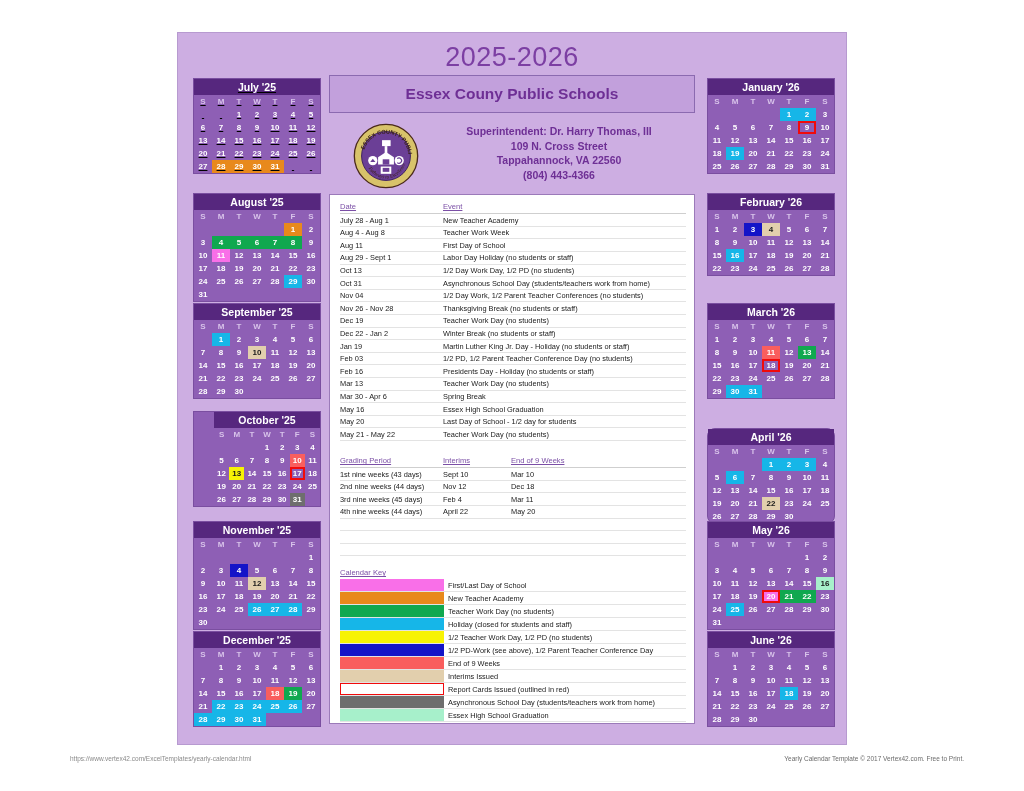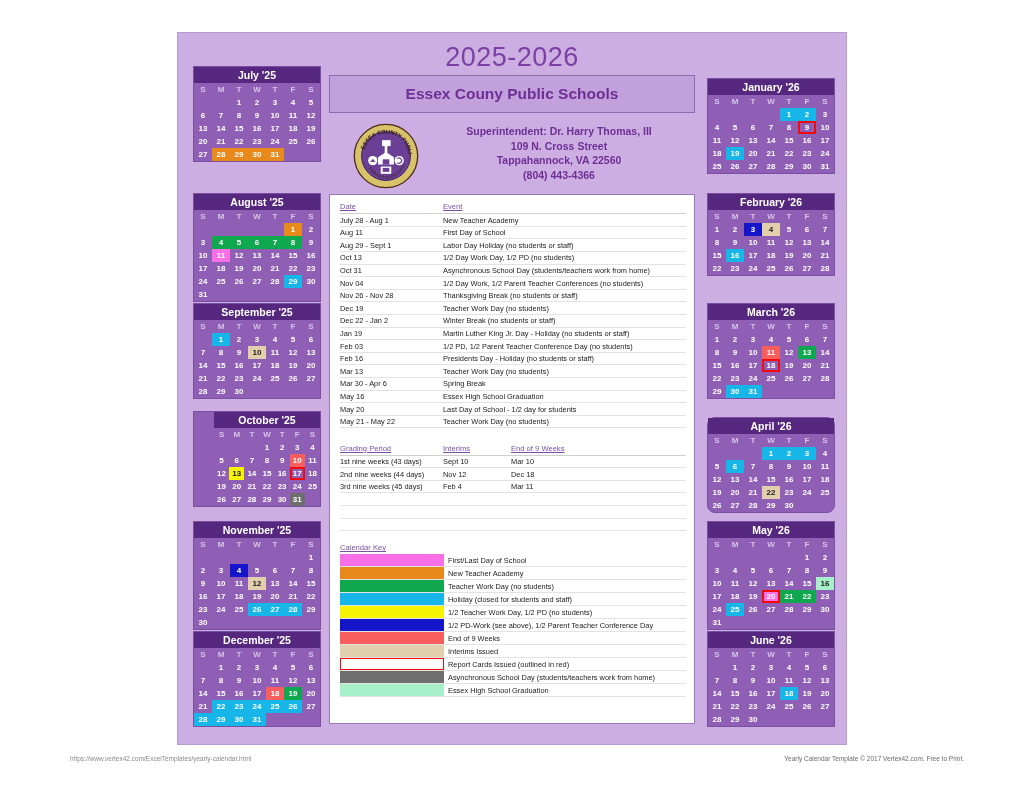--- a/index.html
+++ b/index.html
@@ -188,20 +188,24 @@
             <td class="hd c-date">Date</td>
             <td class="hd">Event</td>
           </tr>
         </tbody>
         <tbody id="events-body">
             <tr>
               <td class="c-date">July 28 - Aug 1</td>
               <td>New Teacher Academy</td>
             </tr>
             <tr>
+              <td class="c-date">Aug 4 - Aug 8</td>
+              <td>Teacher Work Week</td>
+            </tr>
+            <tr>
               <td class="c-date">Aug 11</td>
               <td>First Day of School</td>
             </tr>
             <tr>
               <td class="c-date">Aug 29 - Sept 1</td>
               <td>Labor Day Holiday (no students or staff)</td>
             </tr>
             <tr>
               <td class="c-date">Oct 13</td>
               <td>1/2 Day Work Day, 1/2 PD (no students)</td>
@@ -278,20 +282,25 @@
             <tr>
               <td class="c-date">2nd nine weeks (44 days)</td>
               <td class="c-int">Nov 12</td>
               <td>Dec 18</td>
             </tr>
             <tr>
               <td class="c-date">3rd nine weeks (45 days)</td>
               <td class="c-int">Feb 4</td>
               <td>Mar 11</td>
             </tr>
+            <tr>
+              <td class="c-date">4th nine weeks (44 days)</td>
+              <td class="c-int">April 22</td>
+              <td>May 20</td>
+            </tr>
           </tbody>
         <tbody id="grading-spacers">
             <tr class="spacer-row">
               <td colspan="3">&nbsp;</td>
             </tr>
             <tr class="spacer-row">
               <td colspan="3">&nbsp;</td>
             </tr>
             <tr class="spacer-row">
               <td colspan="3">&nbsp;</td>
@@ -368,21 +377,21 @@
               </td>
               <td class="keylabel">Essex High School Graduation</td>
             </tr>
           </tbody>
       </table>
 
     </div>
   </div>
 
   <div id="months-host">
-      <div class="month" style="left: 193px; top: 66px;">
+      <div class="month" style="left: 193px; top: 78px; text-decoration: underline;">
         <div class="m-title">July '25</div>
         <table class="cal">
           <thead>
             <tr>
               <th>S</th>
               <th>M</th>
               <th>T</th>
               <th>W</th>
               <th>T</th>
               <th>F</th>
@@ -1492,21 +1501,21 @@
                 <span class="cell hl-cyan">31</span>
               </td>
               <td class="day">&nbsp;</td>
               <td class="day">&nbsp;</td>
               <td class="day">&nbsp;</td>
               <td class="day">&nbsp;</td>
             </tr>
           </tbody>
         </table>
       </div>
-      <div class="month" style="left: 707px; top: 417px; border-radius: 8px;">
+      <div class="month" style="left: 707px; top: 428px; border-radius: 8px;">
         <div class="m-title">April '26</div>
         <table class="cal">
           <thead>
             <tr>
               <th>S</th>
               <th>M</th>
               <th>T</th>
               <th>W</th>
               <th>T</th>
               <th>F</th>

